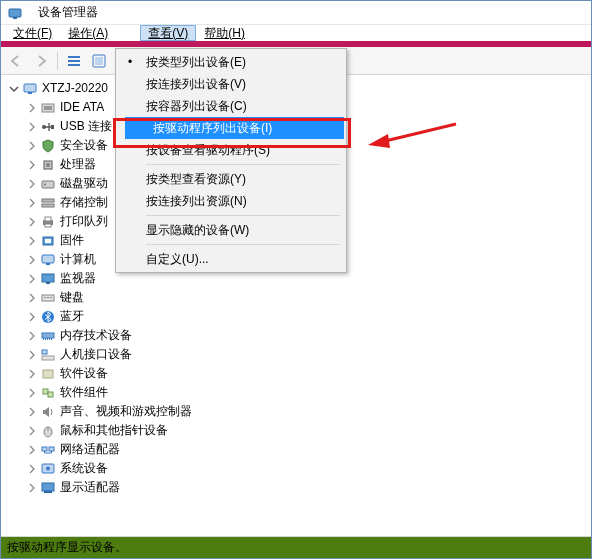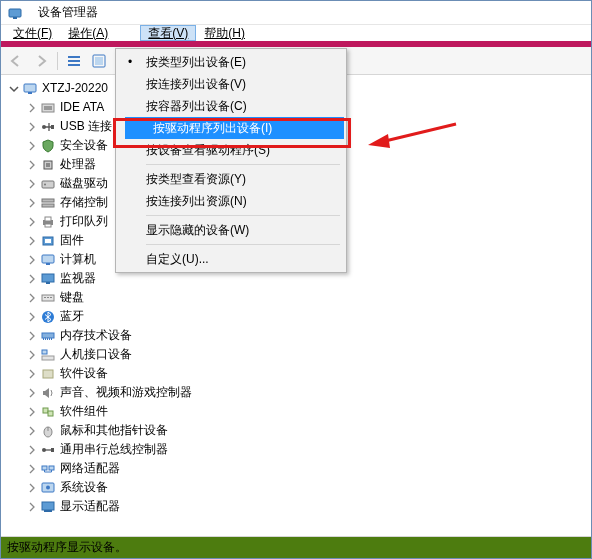--- a/index.html
+++ b/index.html
@@ -509,72 +509,57 @@
           </div>
 
         <div class="node depth1">
             <span class="twisty">
               <svg width="10" height="10">
                 <path d="M3 1 L7 5 L3 9" fill="none" stroke="#888" stroke-width="1.3"></path>
               </svg>
             </span>
             <span class="nicon">
               <svg width="14" height="12">
+                <rect x="2" y="2" width="5" height="5" fill="#cfe4b6" stroke="#6f9a4c"></rect>
+                <rect x="7" y="5" width="5" height="5" fill="#cfe4b6" stroke="#6f9a4c"></rect>
+              </svg>
+            </span>
+            <span class="label">软件组件</span>
+          </div>
+
+        <div class="node depth1">
+            <span class="twisty">
+              <svg width="10" height="10">
+                <path d="M3 1 L7 5 L3 9" fill="none" stroke="#888" stroke-width="1.3"></path>
+              </svg>
+            </span>
+            <span class="nicon">
+              <svg width="14" height="12">
                 <path d="M2 4 H4 L8 1 V11 L4 8 H2 Z" fill="#888"></path>
                 <path d="M10 3 Q12 6 10 9" fill="none" stroke="#888"></path>
               </svg>
             </span>
             <span class="label">声音、视频和游戏控制器</span>
-          </div>
-
-        <div class="node depth1">
-            <span class="twisty">
-              <svg width="10" height="10">
-                <path d="M3 1 L7 5 L3 9" fill="none" stroke="#888" stroke-width="1.3"></path>
-              </svg>
-            </span>
-            <span class="nicon">
-              <svg width="14" height="12">
-                <rect x="2" y="2" width="5" height="5" fill="#cfe4b6" stroke="#6f9a4c"></rect>
-                <rect x="7" y="5" width="5" height="5" fill="#cfe4b6" stroke="#6f9a4c"></rect>
-              </svg>
-            </span>
-            <span class="label">软件组件</span>
           </div>
 
         <div class="node depth1">
             <span class="twisty">
               <svg width="10" height="10">
                 <path d="M3 1 L7 5 L3 9" fill="none" stroke="#888" stroke-width="1.3"></path>
               </svg>
             </span>
             <span class="nicon">
               <svg width="12" height="14">
                 <ellipse cx="6" cy="8" rx="4" ry="5" fill="#d6d6d6" stroke="#888"></ellipse>
                 <line x1="6" y1="3" x2="6" y2="7" stroke="#888"></line>
               </svg>
             </span>
             <span class="label">鼠标和其他指针设备</span>
           </div>
 
-        <div class="node depth1">
-            <span class="twisty">
-              <svg width="10" height="10">
-                <path d="M3 1 L7 5 L3 9" fill="none" stroke="#888" stroke-width="1.3"></path>
-              </svg>
-            </span>
-            <span class="nicon">
-              <svg width="14" height="12">
-                <circle cx="3" cy="6" r="2" fill="#555"></circle>
-                <path d="M3 6 H11" stroke="#555" stroke-width="1.3"></path>
-                <rect x="10" y="4" width="3" height="4" fill="#555"></rect>
-              </svg>
-            </span>
-            <span class="label">通用串行总线控制器</span>
-          </div>
 
         <div class="node depth1">
             <span class="twisty">
               <svg width="10" height="10">
                 <path d="M3 1 L7 5 L3 9" fill="none" stroke="#888" stroke-width="1.3"></path>
               </svg>
             </span>
             <span class="nicon">
               <svg width="14" height="12">
                 <rect x="1" y="3" width="5" height="4" fill="#bcd6ef" stroke="#3d78c4"></rect>

